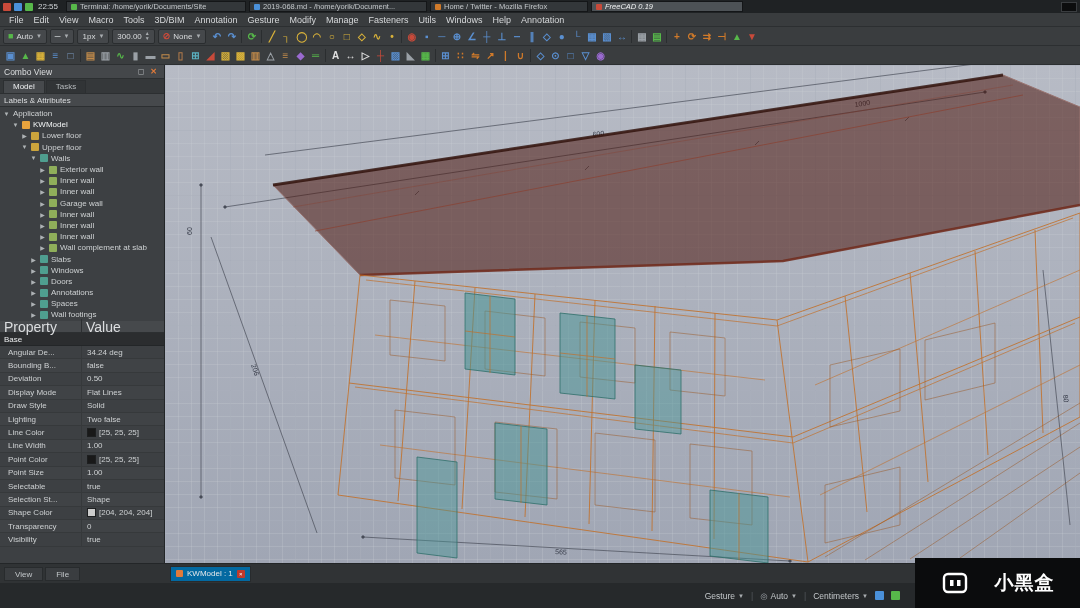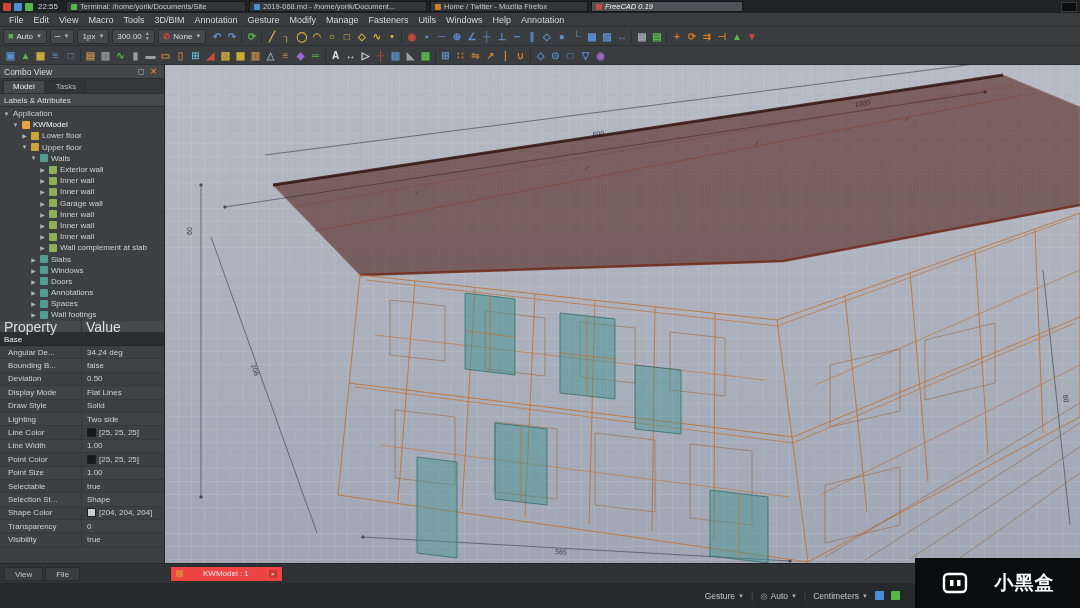--- a/index.html
+++ b/index.html
@@ -81,22 +81,22 @@
 
   
   #viewport { left:165px; top:65px; width:915px; height:498px; background:#aab0bd; }
 
   
   #docbar { left:0; top:563px; width:1080px; height:20px; background:#303335;
     display:flex; align-items:center; border-top:1px solid #232628; }
   #bottom-tabs { width:165px; display:flex; gap:2px; padding-left:4px; flex:none; }
   .btab { height:14px; line-height:13px; padding:0 10px; font-size:8px; background:#3a3d40;
     border:1px solid #282b2d; color:#c3c7ca; }
-  #doc-tab { margin-left:5px; display:flex; align-items:center; gap:20px; height:16px;
-    background:#ef4444; border:1px solid #282b2d; padding:0 5px; font-size:8px; color:#e6e8ea; }
+  #doc-tab { margin-left:5px; display:flex; align-items:center; gap:4px; height:16px;
+    background:#0369a1; border:1px solid #282b2d; padding:0 5px; font-size:8px; color:#e6e8ea; }
   #doc-tab .fc-ico { width:7px; height:7px; background:#e07a3a; border-radius:1px; }
   #doc-tab .close-box { width:8px; height:8px; background:#c0392b; color:#fff; font-size:6px;
     line-height:8px; text-align:center; border-radius:1px; }
 
   
   #statusstrip { left:0; top:583px; width:1080px; height:25px; background:#26292b;
     display:flex; align-items:center; justify-content:flex-end; padding-right:180px;
     gap:7px; font-size:8.5px; color:#c3c7ca; }
   .st-sep { color:#55595c; }
   .st-ctl { display:flex; align-items:center; gap:3px; }
@@ -412,21 +412,21 @@
       </div>
       <div class="prop-row">
         <span class="c1">Draw Style</span>
         <span class="c2">
           <span>Solid</span>
         </span>
       </div>
       <div class="prop-row">
         <span class="c1">Lighting</span>
         <span class="c2">
-          <span>Two side</span>
+          <span>Two false</span>
         </span>
       </div>
       <div class="prop-row">
         <span class="c1">Line Color</span>
         <span class="c2">
           <span class="swatch" style="background: rgb(25, 25, 25);"></span>
           <span>[25, 25, 25]</span>
         </span>
       </div>
       <div class="prop-row">

